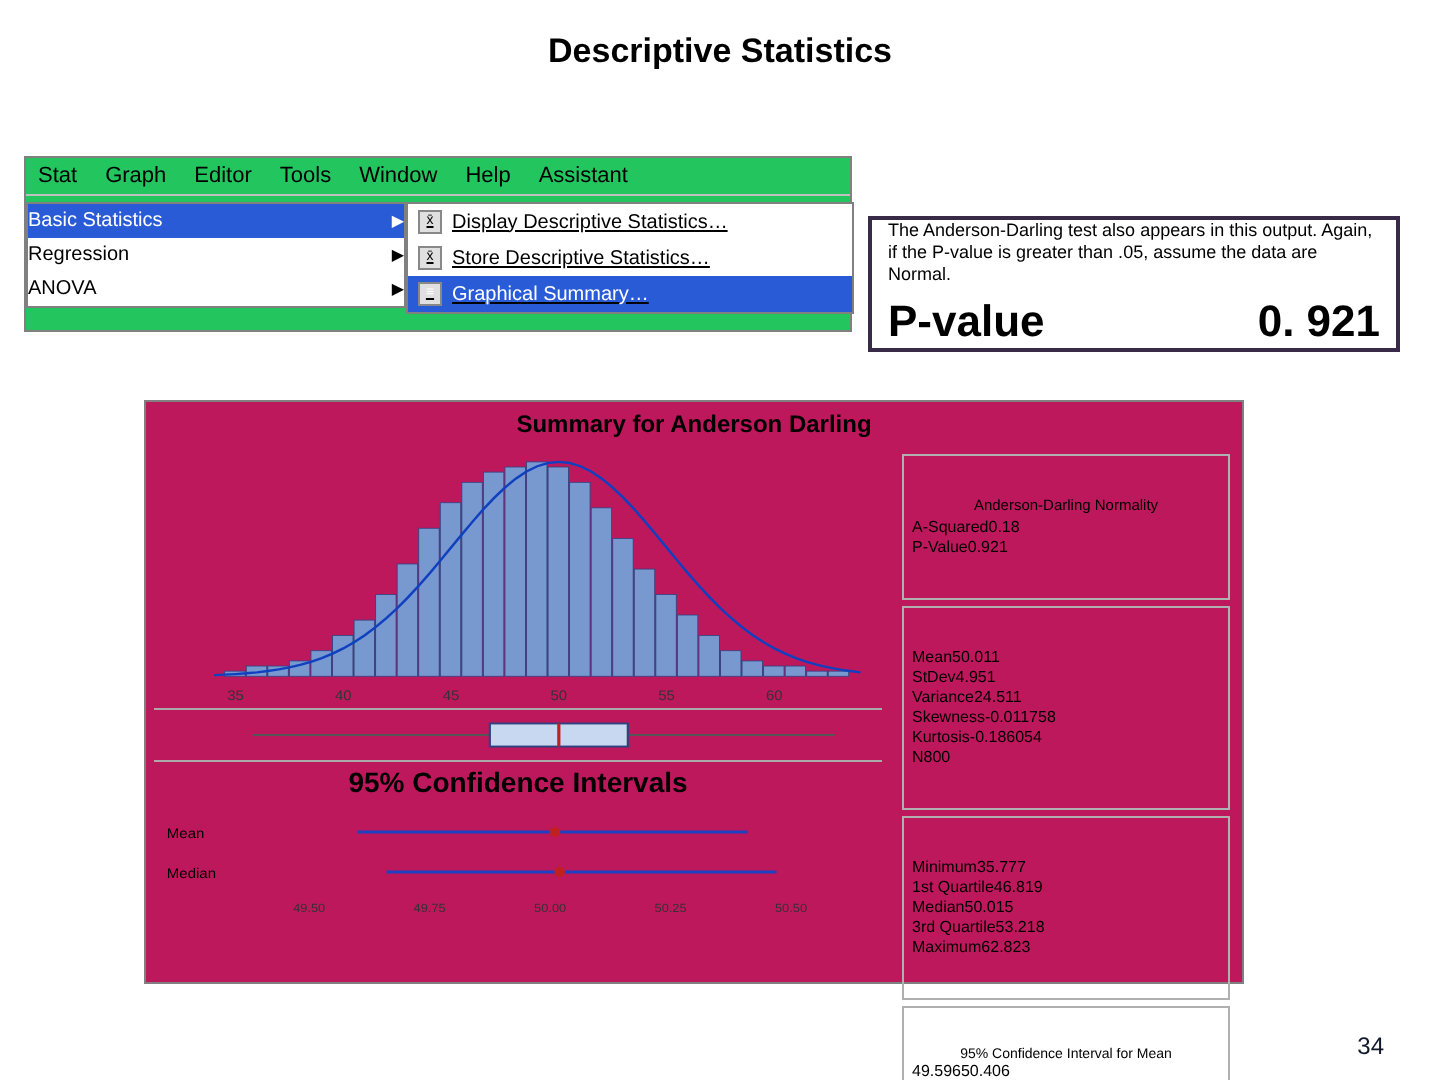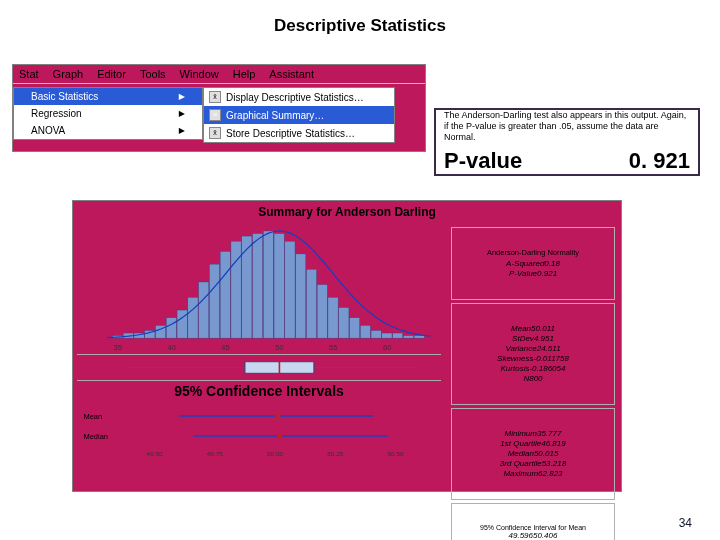--- a/index.html
+++ b/index.html
@@ -1,42 +1,42 @@
 <!DOCTYPE html>
 <html><head>
 <meta charset="utf-8">
 <style>
   * { box-sizing: border-box; margin: 0; padding: 0; }
   body { width: 720px; height: 540px; background: #fff; font-family: Arial, sans-serif; position: relative; overflow: hidden; }
   .slide-title { text-align: center; font-size: 17px; font-weight: bold; padding-top: 16px; }
-  .menu-area { position: absolute; top: 64px; left: 12px; width: 414px; height: 88px; border: 1px solid #808080; background: #be185d; }
+  .menu-area { position: absolute; top: 78px; left: 12px; width: 414px; height: 88px; border: 1px solid #808080; background: #22c55e; }
   .menu-bar { display: flex; gap: 14px; padding: 3px 6px; font-size: 11px; border-bottom: 1px solid #c0c0c0; }
   .dropdown-left { position: absolute; top: 22px; left: 0; width: 190px; background: #fff; border: 1px solid #808080; }
-  .dropdown-left .dd-item { display: flex; justify-content: space-between; align-items: center; padding: 3px 17px; font-size: 10px; }
+  .dropdown-left .dd-item { display: flex; justify-content: space-between; align-items: center; padding: 3px 0; font-size: 10px; }
   .dropdown-left .dd-item.hilite { background: #2a5bd7; color: #fff; }
   .arrow { font-size: 8px; }
-  .dropdown-right { position: absolute; top: 22px; left: 190px; width: 192px; background: #fff; border: 1px solid #808080; }
+  .dropdown-right { position: absolute; top: 22px; left: 190px; width: 224px; background: #fff; border: 1px solid #808080; text-decoration: underline; }
   .dropdown-right .dd-item { display: flex; align-items: center; gap: 5px; padding: 3px 5px; font-size: 10px; }
   .dropdown-right .dd-item.hilite { background: #2a5bd7; color: #fff; }
   .mini-ico { width: 12px; height: 12px; display: inline-block; background: #e0e0e0; border: 1px solid #888; font-size: 7px; text-align: center; line-height: 10px; }
   .callout { position: absolute; top: 108px; left: 434px; width: 266px; border: 2px solid #3a2a4a; background: #fff; padding: 0 8px; }
   .callout-text { font-size: 9px; line-height: 1.2; margin-bottom: 6px; }
   .callout-row { display: flex; justify-content: space-between; align-items: center; font-size: 22px; font-weight: bold; }
   .summary-box { position: absolute; top: 200px; left: 72px; width: 550px; height: 292px; border: 1px solid #808080; background: #be185d; filter: blur(0.3px); }
   .summary-title { text-align: center; font-size: 12px; font-weight: bold; padding: 4px; }
   .summary-grid { display: flex; height: 258px; }
   .left-col { flex: 1.1; padding: 2px 4px; }
   .right-col { width: 176px; padding: 4px 6px; font-size: 8px; }
   .hist-area { width: 100%; height: 130px; position: relative; border-bottom: 1px solid #aaa; }
   .hist-svg { width: 100%; height: 100%; }
   .box-area { width: 100%; height: 26px; position: relative; border-bottom: 1px solid #aaa; }
   .ci-title { font-size: 14px; font-weight: bold; text-align: center; padding: 2px; }
   .ci-area { width: 100%; height: 60px; position: relative; }
   .stat-block { border: 1px solid #b0b0b0; padding: 20px 4px; margin-bottom: 3px; }
-  .stat-row { display: flex; justify-content: center; line-height: 1.25; font-style: italic; }
+  .stat-row { display: flex; justify-content: flex-start; line-height: 1.25; }
   .page-num { position: absolute; bottom: 10px; right: 28px; font-size: 12px; color: #0f172a; }
 </style>
 </head>
 <body>
 
 <div class="slide-title">Descriptive Statistics</div>
 
 <div class="menu-area">
   <div class="menu-bar">
     <span>Stat</span>
@@ -59,27 +59,27 @@
     <div class="dd-item">
       <span>ANOVA</span>
       <span class="arrow">▶</span>
     </div>
   </div>
   <div class="dropdown-right">
     <div class="dd-item">
       <span class="mini-ico">x̄</span>
       <span>Display Descriptive Statistics…</span>
     </div>
+    <div class="dd-item">
+      <span class="mini-ico">x̄</span>
+      <span>Store Descriptive Statistics…</span>
+    </div>
     <div class="dd-item hilite">
       <span class="mini-ico">≡</span>
       <span>Graphical Summary…</span>
-    </div>
-    <div class="dd-item">
-      <span class="mini-ico">x̄</span>
-      <span>Store Descriptive Statistics…</span>
     </div>
   </div>
 </div>
 
 <div class="callout">
   <div class="callout-text">The Anderson-Darling test also appears in this output. Again, if the P-value is greater than .05, assume the data are Normal.</div>
   <div class="callout-row">
     <span>P-value</span>
     <span>0. 921</span>
   </div>

